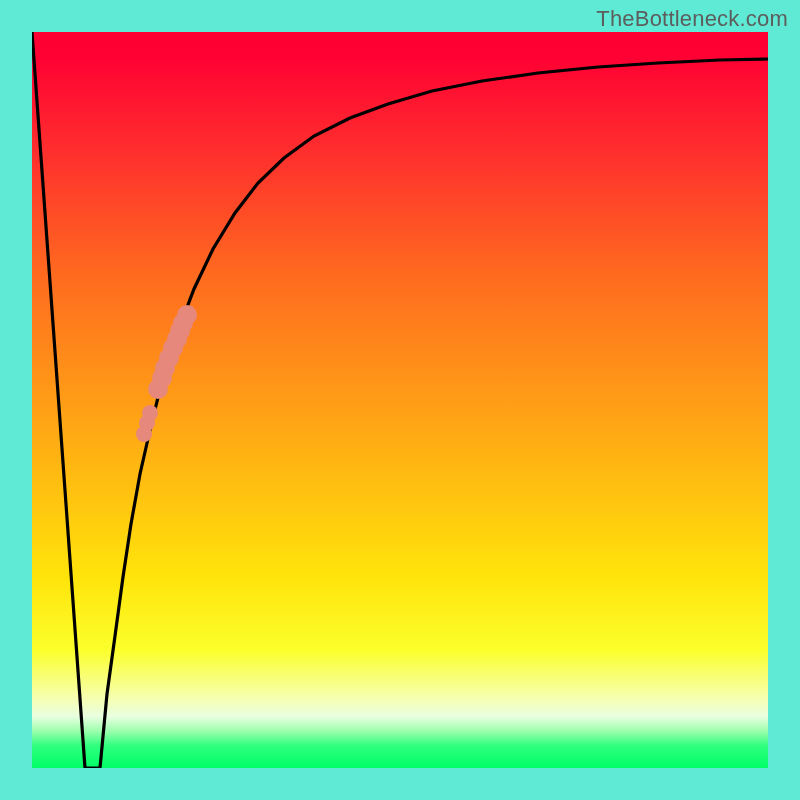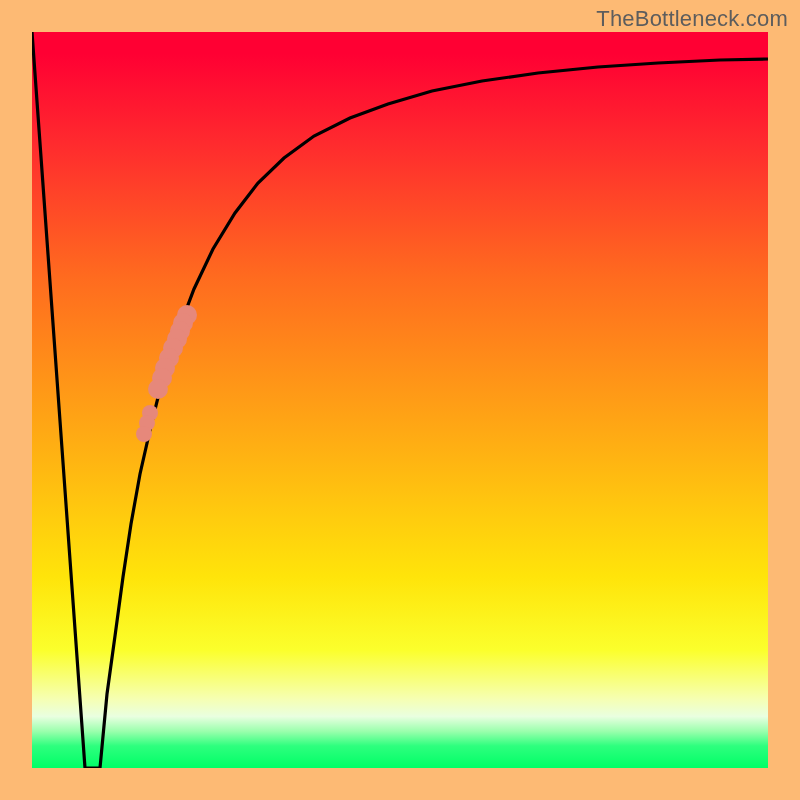--- a/index.html
+++ b/index.html
@@ -8,21 +8,21 @@
     width: 800px;
     height: 800px;
     overflow: hidden;
     background: #000;
     font-family: Arial, Helvetica, sans-serif;
   }
   .frame {
     position: relative;
     width: 800px;
     height: 800px;
-    background: #fdba74;
+    background: #5eead4;
   }
   .plot-area {
     position: absolute;
     left: 32px;
     top: 32px;
     width: 736px;
     height: 736px;
     overflow: hidden;
   }
   .gradient {

